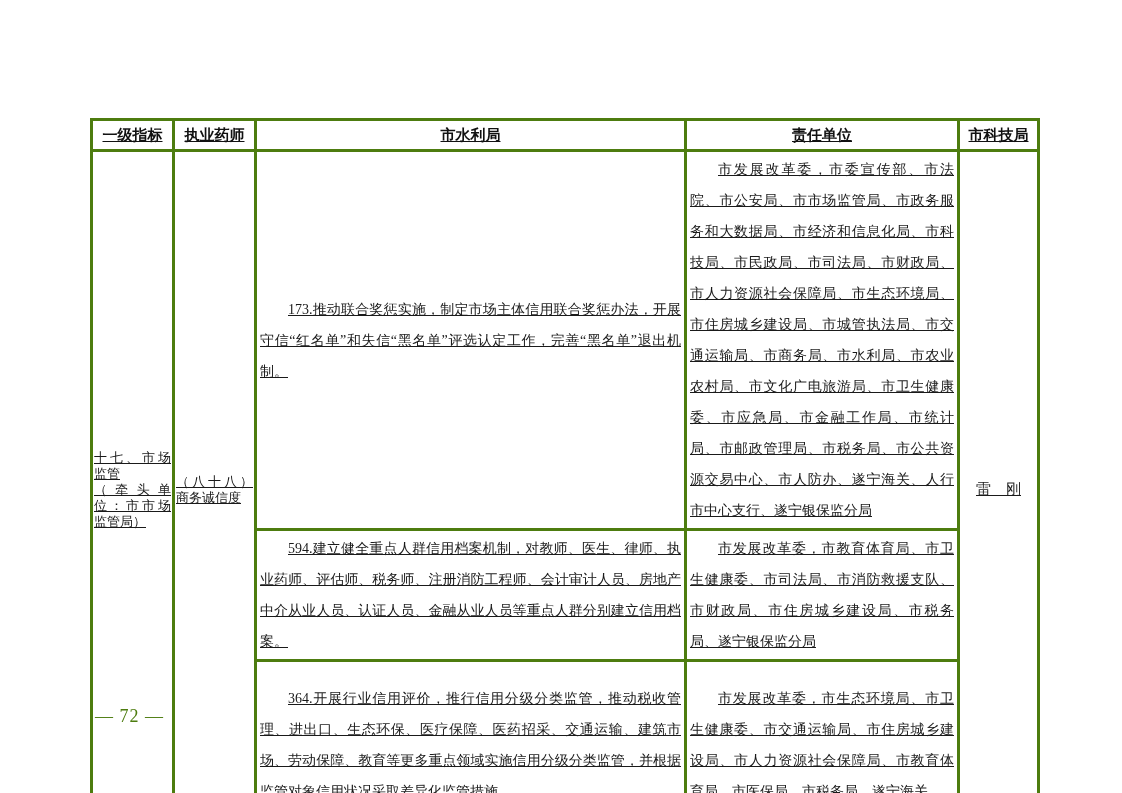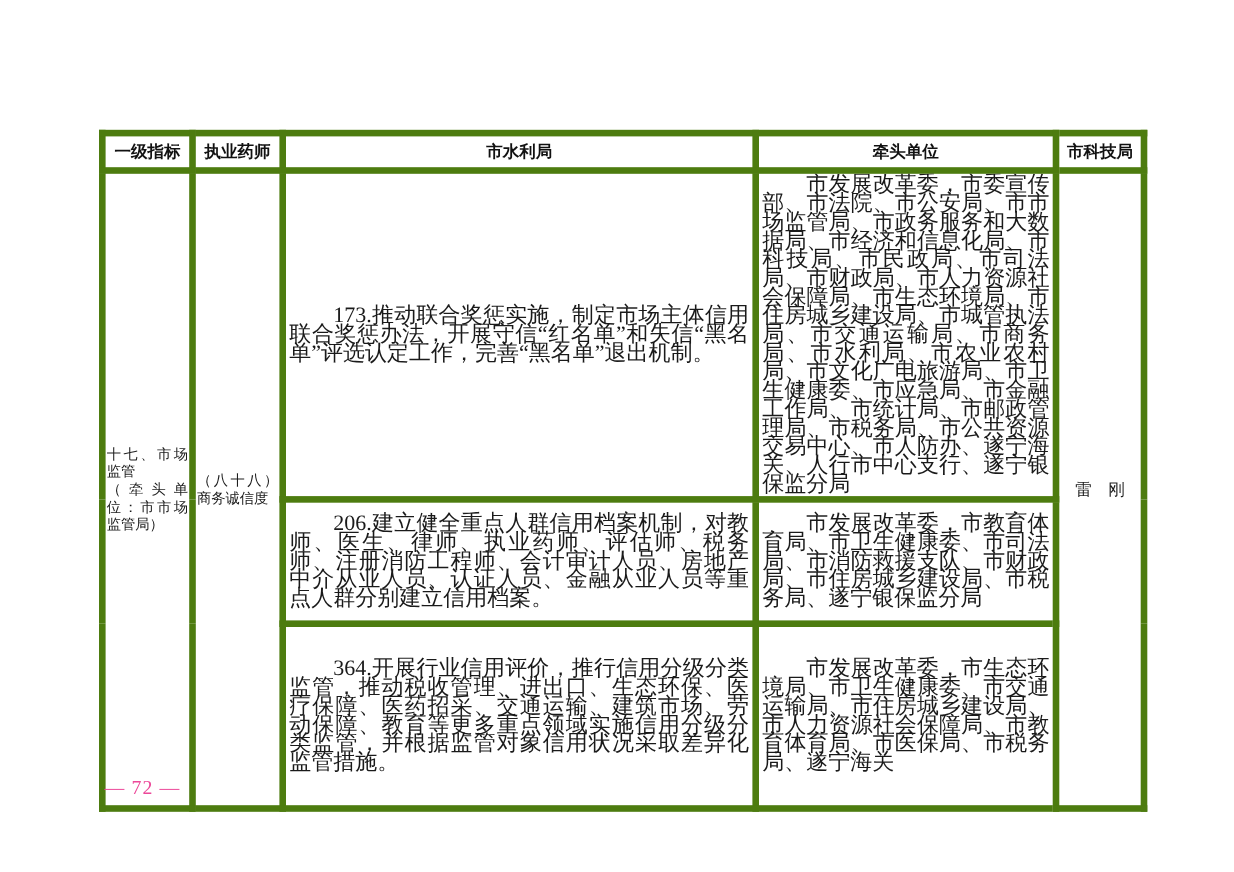--- a/index.html
+++ b/index.html
@@ -20,40 +20,41 @@
     position: absolute;
     left: 90px;
     top: 118px;
     width: 947px;
     border-collapse: collapse;
     table-layout: fixed;
     border: 2px solid #1f1f1f;
   }
   table.doc-table th,
   table.doc-table td {
-    border: 6px solid #4d7c0f;
+    border: 3px solid #4d7c0f;
     vertical-align: middle;
     overflow: hidden;
+    text-decoration: underline;
   }
   table.doc-table th {
     font-family: "Liberation Sans", "DejaVu Sans", sans-serif;
     font-weight: bold;
     font-size: 15px;
     text-align: center;
     height: 28px;
     padding: 0 2px;
     color: #111111;
   }
   tr.row-362 { height: 253px; }
   tr.row-363 { height: 113px; }
   tr.row-364 { height: 168px; }
   td.cell-indicator,
   td.cell-units {
-    font-size: 20px;
-    line-height: 17px;
+    font-size: 14px;
+    line-height: 31px;
     text-align: justify;
     text-indent: 2em;
     padding: 2px 3px;
   }
   td.cell-level1,
   td.cell-level2 {
     font-size: 13px;
     line-height: 16px;
     text-align: justify;
     white-space: pre-line;
@@ -64,21 +65,21 @@
     font-size: 15px;
     text-align: center;
     padding: 0 2px;
   }
   .page-footer {
     position: absolute;
     left: 95px;
     top: 706px;
     font-size: 18px;
     letter-spacing: 1px;
-    color: #ec4899;
+    color: #4d7c0f;
     font-family: "Liberation Serif", "DejaVu Serif", serif;
   }
 </style>
 </head>
 <body>
 
 <div class="page">
 
   <table class="doc-table">
     <colgroup>
@@ -86,35 +87,35 @@
       <col style="width:82px">
       <col style="width:430px">
       <col style="width:273px">
       <col style="width:80px">
     </colgroup>
     <thead>
       <tr>
         <th>一级指标</th>
         <th>执业药师</th>
         <th>市水利局</th>
-        <th>牵头单位</th>
+        <th>责任单位</th>
         <th>市科技局</th>
       </tr>
     </thead>
     <tbody>
       <tr class="row-362">
         <td class="cell-level1" rowspan="3">十七、市场监管
 （牵头单位：市市场监管局）</td>
         <td class="cell-level2" rowspan="3">（八十八）商务诚信度</td>
         <td class="cell-indicator">173.推动联合奖惩实施，制定市场主体信用联合奖惩办法，开展守信“红名单”和失信“黑名单”评选认定工作，完善“黑名单”退出机制。</td>
         <td class="cell-units">市发展改革委，市委宣传部、市法院、市公安局、市市场监管局、市政务服务和大数据局、市经济和信息化局、市科技局、市民政局、市司法局、市财政局、市人力资源社会保障局、市生态环境局、市住房城乡建设局、市城管执法局、市交通运输局、市商务局、市水利局、市农业农村局、市文化广电旅游局、市卫生健康委、市应急局、市金融工作局、市统计局、市邮政管理局、市税务局、市公共资源交易中心、市人防办、遂宁海关、人行市中心支行、遂宁银保监分局</td>
         <td class="cell-leader" rowspan="3">雷　刚</td>
       </tr>
       <tr class="row-363">
-        <td class="cell-indicator">206.建立健全重点人群信用档案机制，对教师、医生、律师、执业药师、评估师、税务师、注册消防工程师、会计审计人员、房地产中介从业人员、认证人员、金融从业人员等重点人群分别建立信用档案。</td>
+        <td class="cell-indicator">594.建立健全重点人群信用档案机制，对教师、医生、律师、执业药师、评估师、税务师、注册消防工程师、会计审计人员、房地产中介从业人员、认证人员、金融从业人员等重点人群分别建立信用档案。</td>
         <td class="cell-units">市发展改革委，市教育体育局、市卫生健康委、市司法局、市消防救援支队、市财政局、市住房城乡建设局、市税务局、遂宁银保监分局</td>
       </tr>
       <tr class="row-364">
         <td class="cell-indicator">364.开展行业信用评价，推行信用分级分类监管，推动税收管理、进出口、生态环保、医疗保障、医药招采、交通运输、建筑市场、劳动保障、教育等更多重点领域实施信用分级分类监管，并根据监管对象信用状况采取差异化监管措施。</td>
         <td class="cell-units">市发展改革委，市生态环境局、市卫生健康委、市交通运输局、市住房城乡建设局、市人力资源社会保障局、市教育体育局、市医保局、市税务局、遂宁海关</td>
       </tr>
     </tbody>
   </table>
 
   <div class="page-footer">— 72 —</div>

